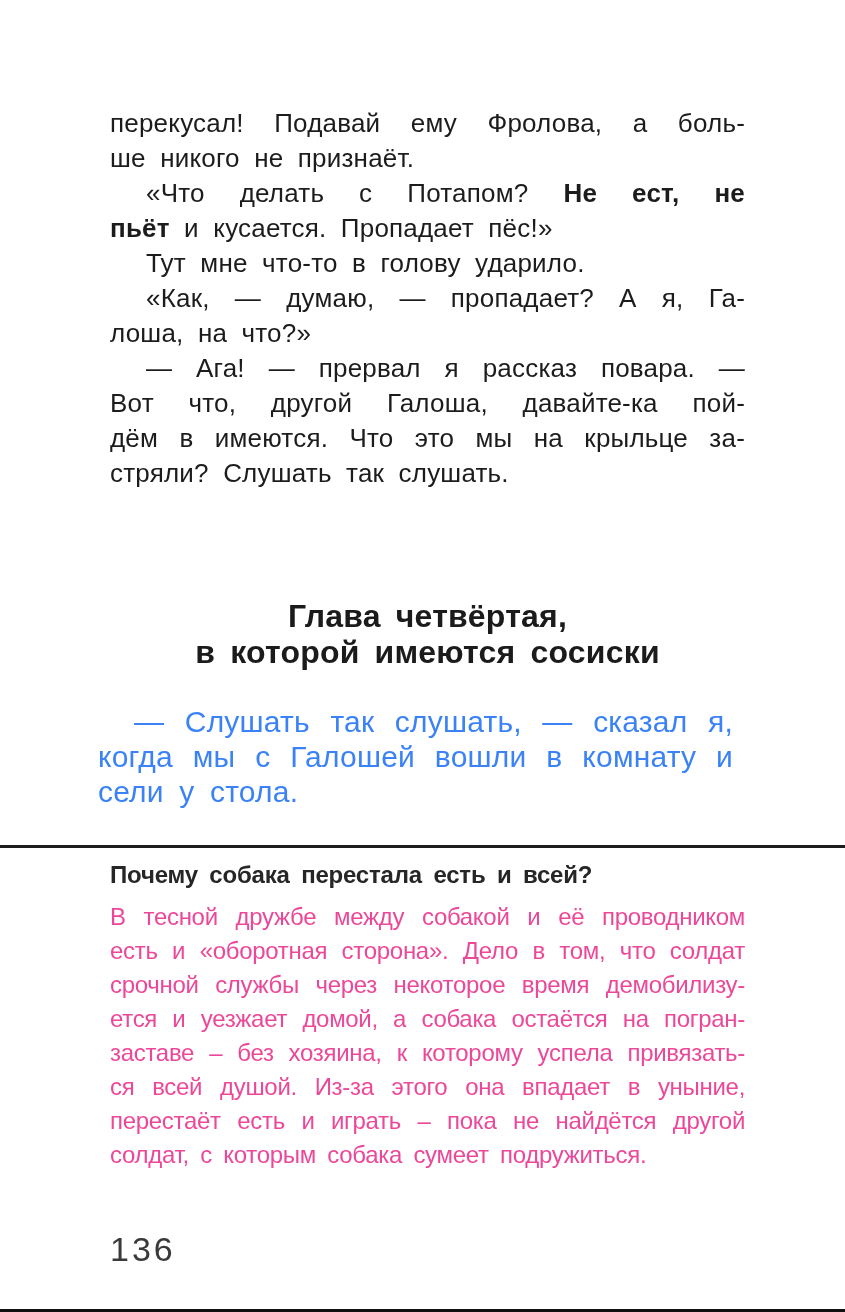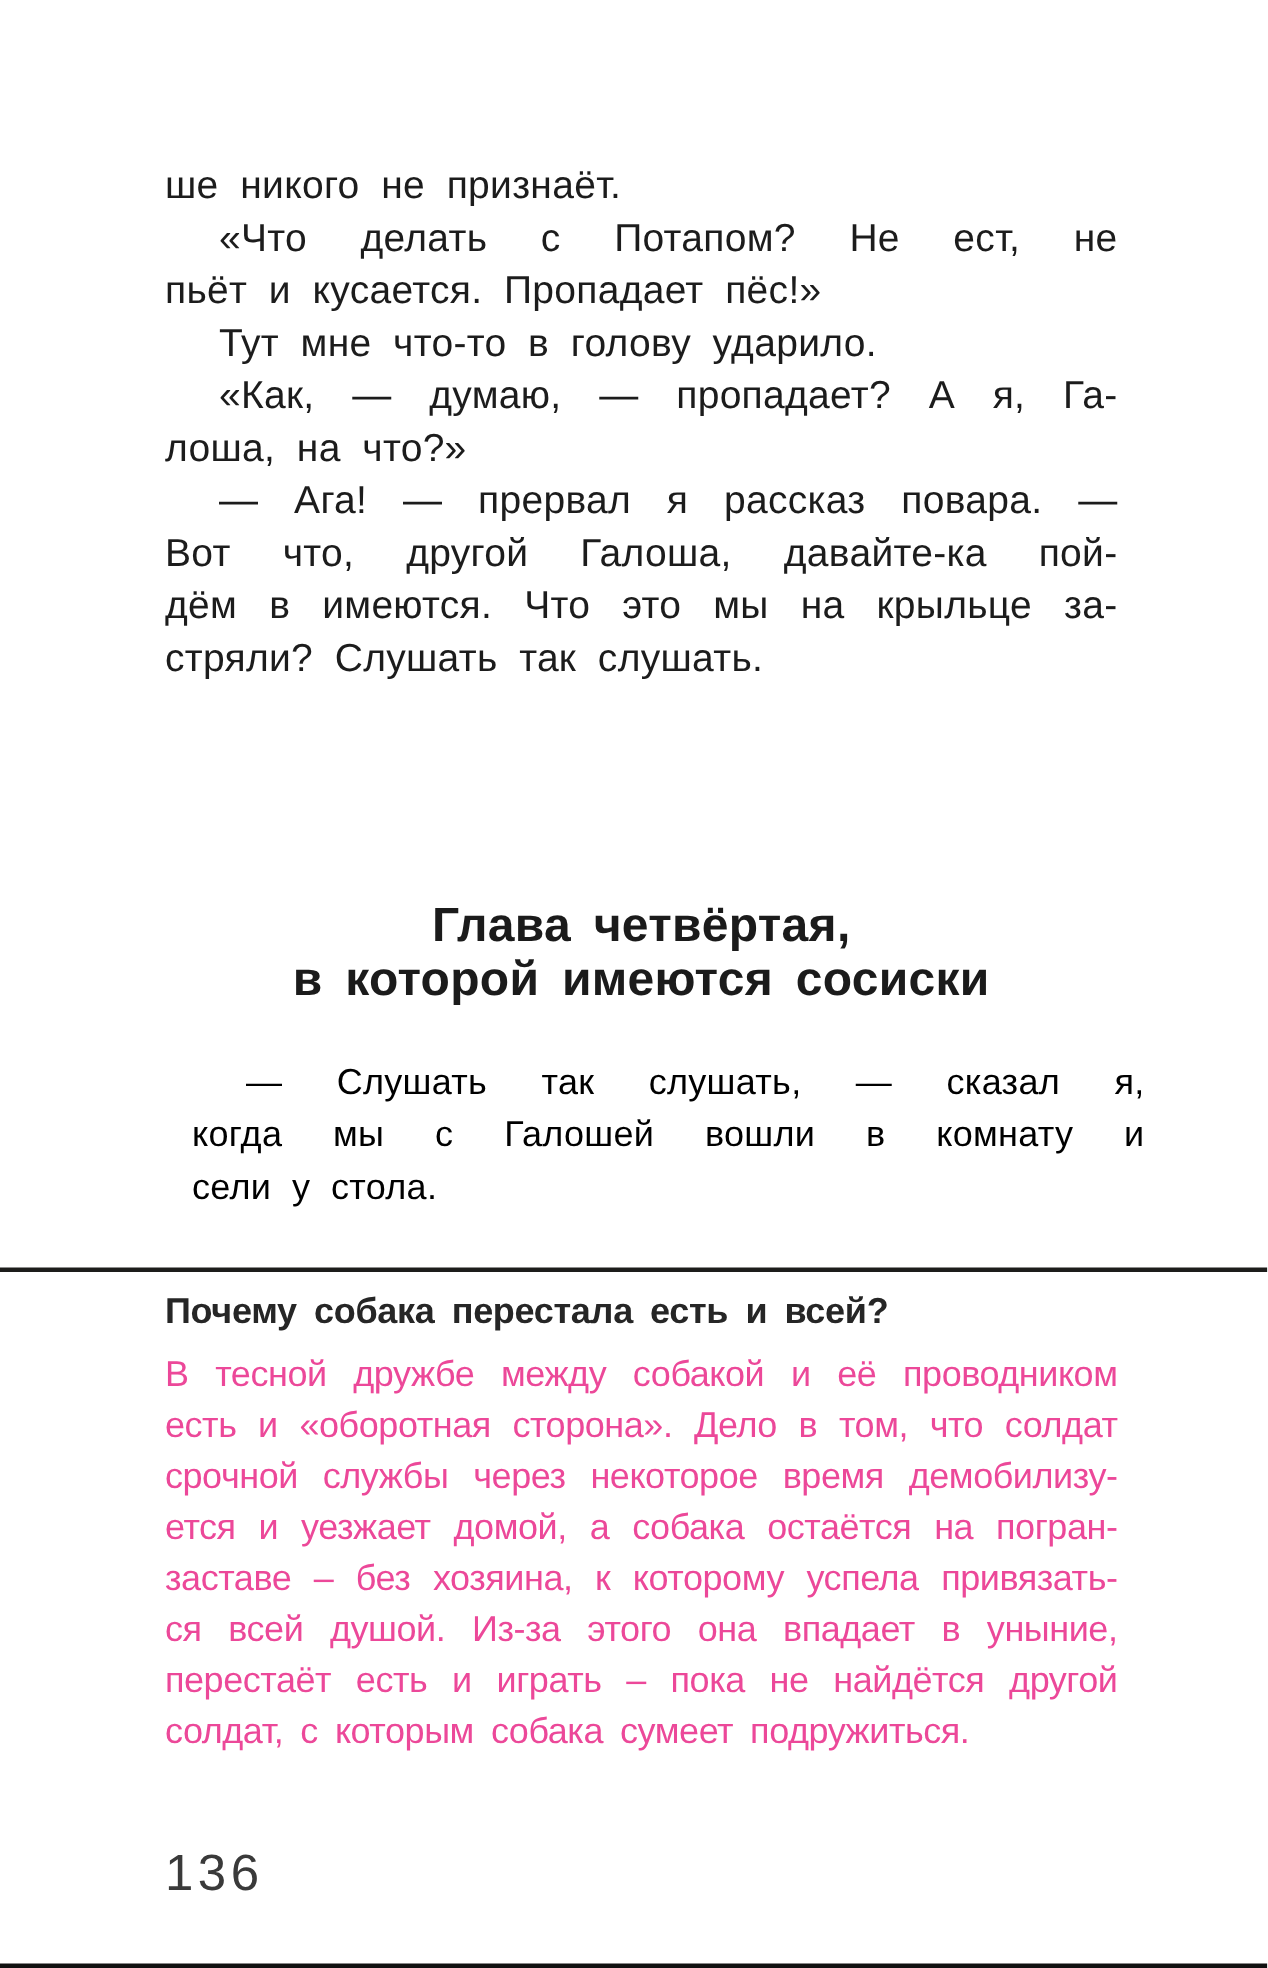--- a/index.html
+++ b/index.html
@@ -24,45 +24,45 @@
     width: 635px;
     color: #1c1c1c;
     font-size: 26px;
     line-height: 35px;
     word-spacing: 7px;
     letter-spacing: 0.2px;
   }
   .ln { display: block; white-space: normal; }
   .ln.j { text-align: justify; text-align-last: justify; }
   .ln.ind { padding-left: 36px; }
-  .bold { font-weight: normal; }
+  .bold { font-weight: bold; }
 
   
   .chapter-heading {
     position: absolute;
     left: 110px;
     top: 598px;
     width: 635px;
     text-align: center;
     font-weight: bold;
     font-size: 32px;
     line-height: 36px;
     color: #1b1b1b;
     word-spacing: 6px;
     letter-spacing: 0.2px;
   }
 
   
   .chapter-text {
     position: absolute;
-    left: 128px;
+    left: 98px;
     top: 704px;
     width: 635px;
-    color: #000000;
-    font-size: 24px;
+    color: #3b82f6;
+    font-size: 30px;
     line-height: 35px;
     word-spacing: 7px;
     letter-spacing: 0.2px;
   }
 
   
   .rule {
     position: absolute;
     left: 0;
     top: 845px;
@@ -115,20 +115,21 @@
     height: 3px;
     background: #101010;
   }
 </style>
 </head>
 <body>
 
 <div class="page">
 
   <div class="story">
+    <div class="ln j">перекусал! Подавай ему Фролова, а боль-</div>
     <div class="ln">ше никого не признаёт.</div>
     <div class="ln j ind"><span>«Что делать с Потапом? </span><span class="bold">Не ест, не</span></div>
     <div class="ln"><span class="bold">пьёт</span><span> и кусается. Пропадает пёс!»</span></div>
     <div class="ln ind">Тут мне что-то в голову ударило.</div>
     <div class="ln j ind">«Как, — думаю, — пропадает? А я, Га-</div>
     <div class="ln">лоша, на что?»</div>
     <div class="ln j ind">— Ага! — прервал я рассказ повара. —</div>
     <div class="ln j">Вот что, другой Галоша, давайте-ка пой-</div>
     <div class="ln j">дём в имеются. Что это мы на крыльце за-</div>
     <div class="ln">стряли? Слушать так слушать.</div>

